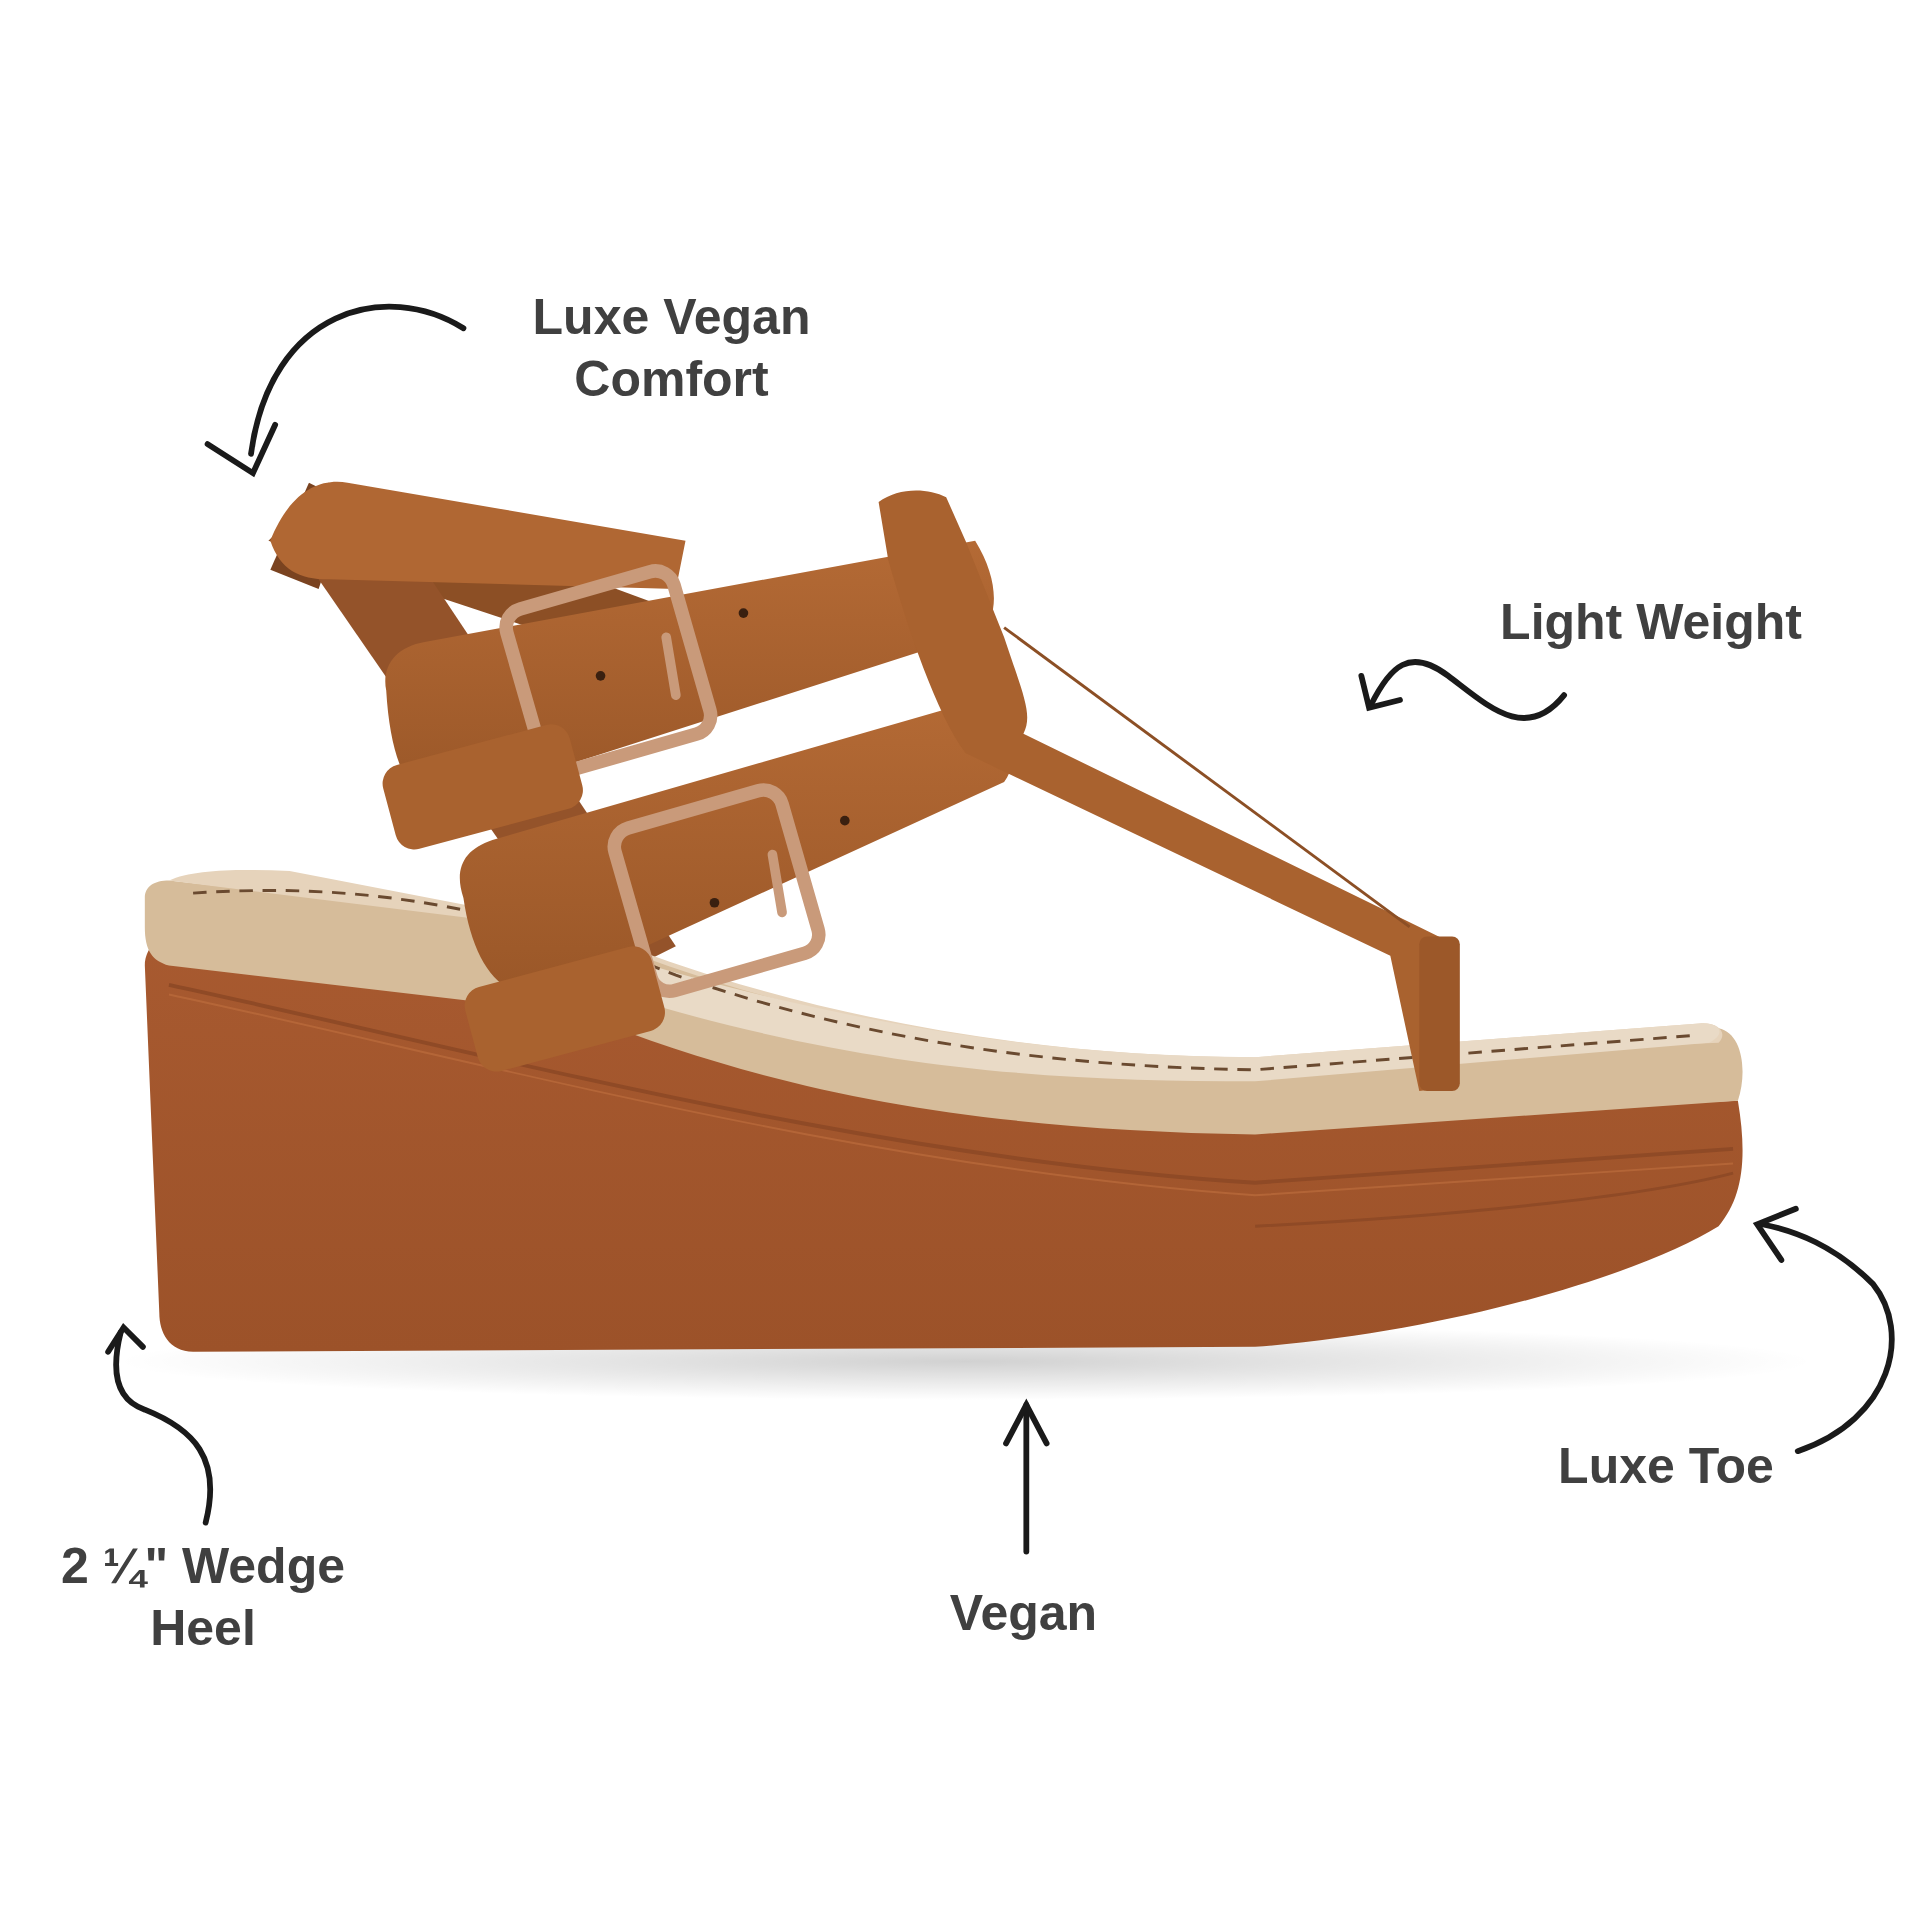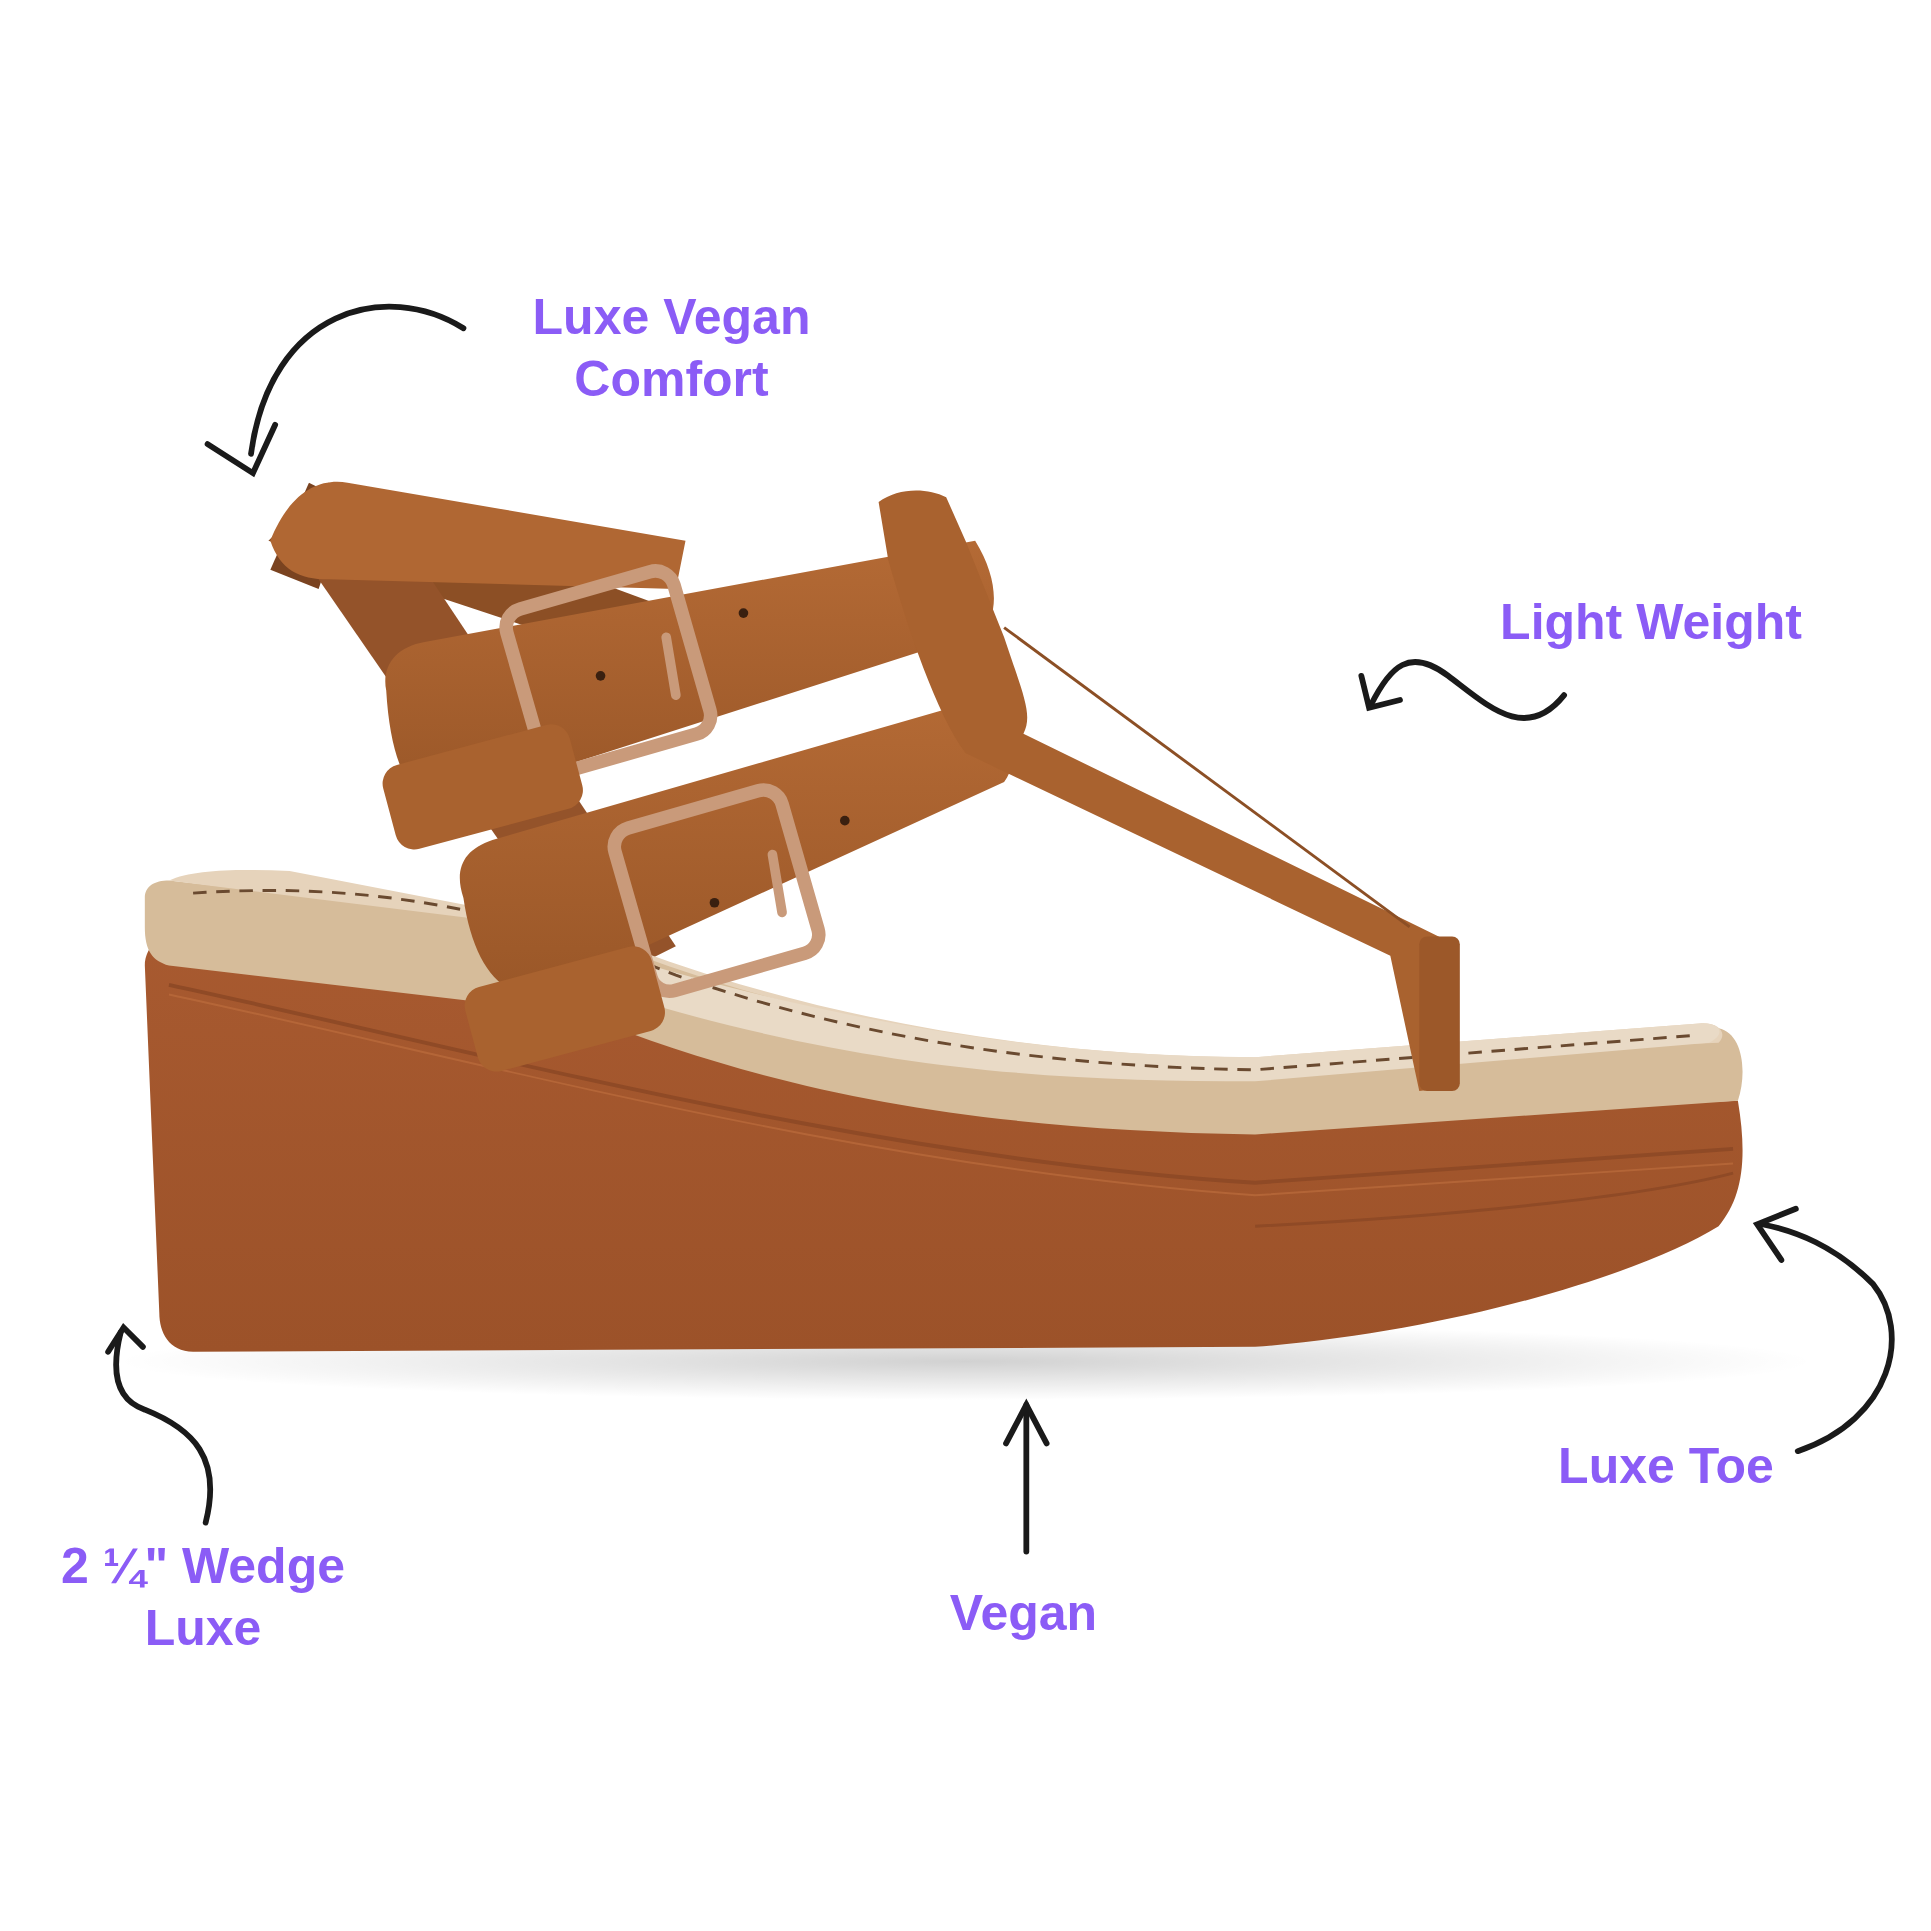--- a/index.html
+++ b/index.html
@@ -4,21 +4,21 @@
   <style>
     html, body { margin: 0; padding: 0; background: #ffffff; }
     body { width: 1931px; height: 1931px; position: relative; overflow: hidden; }
     .stage { position: absolute; left: 0; top: 0; width: 1931px; height: 1931px; }
     .label {
       position: absolute;
       font-family: "Liberation Sans", sans-serif;
       font-weight: 700;
       font-size: 50px;
       line-height: 62px;
-      color: #8b5cf6;
+      color: #404040;
       text-align: center;
       white-space: nowrap;
     }
     .label span { display: block; }
     svg.art { position: absolute; left: 0; top: 0; }
   </style>
 </head>
 <body>
 
 <div class="stage">
@@ -135,21 +135,21 @@
     <span>Luxe Vegan</span>
     <span>Comfort</span>
   </div>
 
   <div class="label" style="left:1487px; top:591px; width:328px;">
     <span>Light Weight</span>
   </div>
 
   <div class="label" style="left:39px; top:1535px; width:328px;">
     <span>2 ¼" Wedge</span>
-    <span>Luxe</span>
+    <span>Heel</span>
   </div>
 
   <div class="label" style="left:753px; top:1582px; width:541px;">
     <span>Vegan</span>
   </div>
 
   <div class="label" style="left:1526px; top:1435px; width:280px;">
     <span>Luxe Toe</span>
   </div>
 

